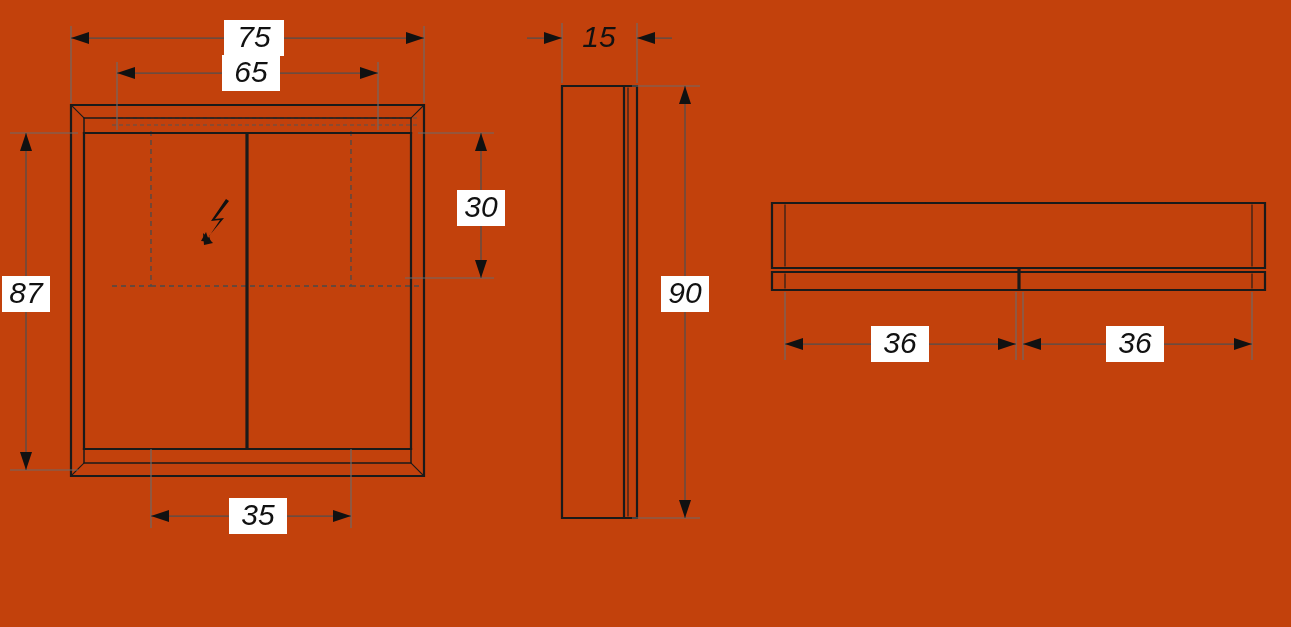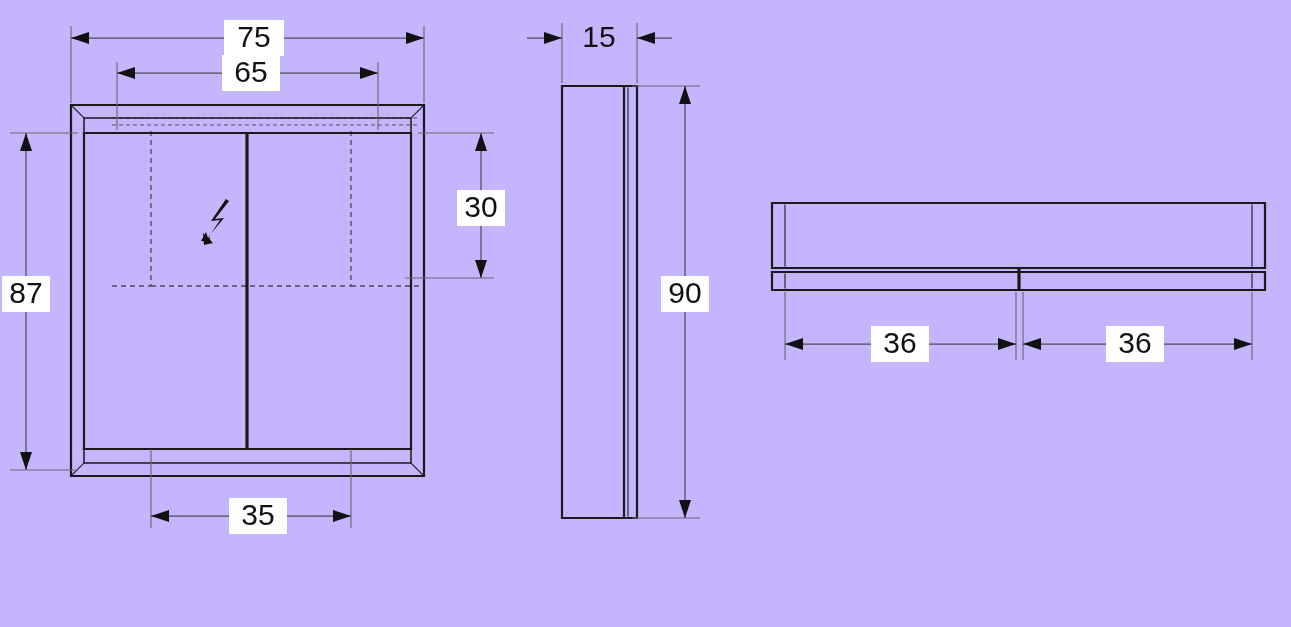--- a/index.html
+++ b/index.html
@@ -10,21 +10,22 @@
   body {
     width: 1291px;
     height: 627px;
     font-family: "Liberation Sans", sans-serif;
     overflow: hidden;
   }
   #drawing-root {
     position: relative;
     width: 1291px;
     height: 627px;
-    background: #c4b5fd;
+    background: #c2410c;
+    font-style: italic;
   }
   svg.tech-drawing {
     display: block;
     width: 1291px;
     height: 627px;
   }
   .outline {
     fill: none;
     stroke: #1a1a1a;
     stroke-width: 2.2;

